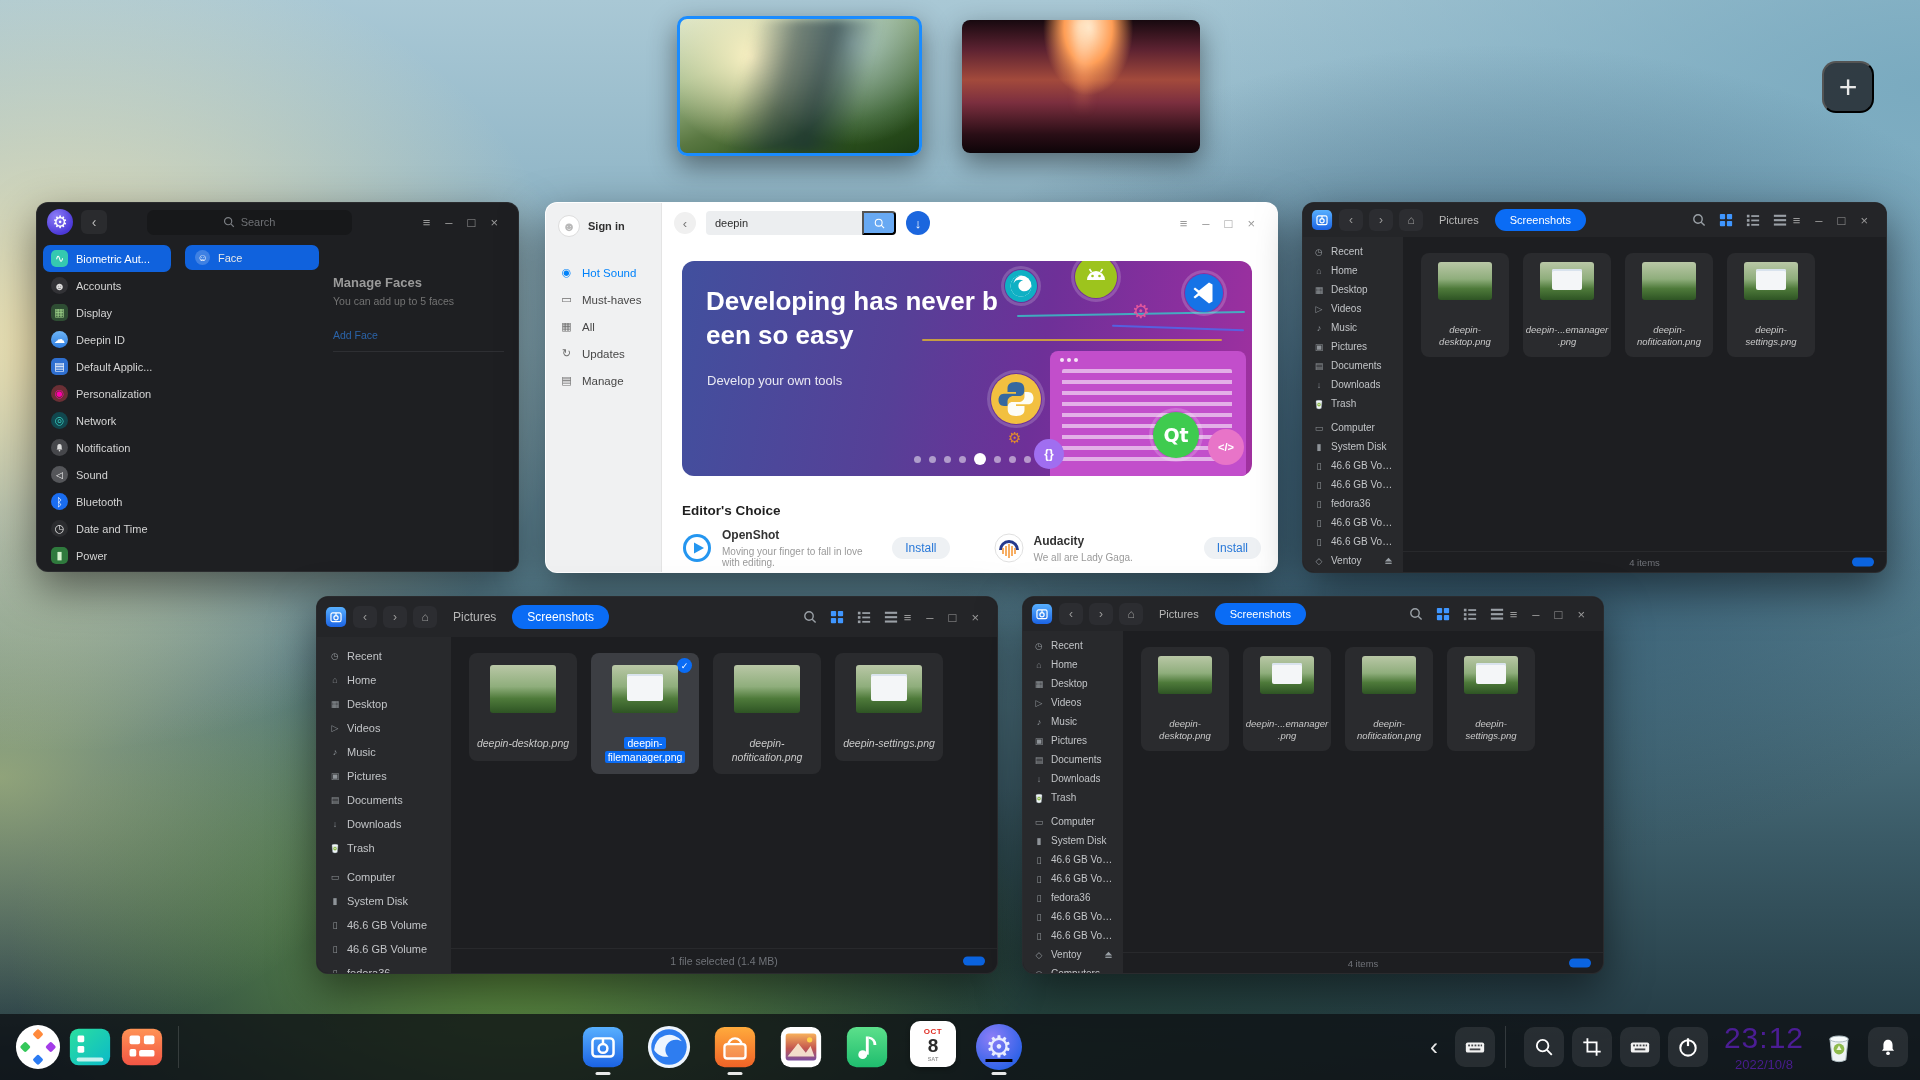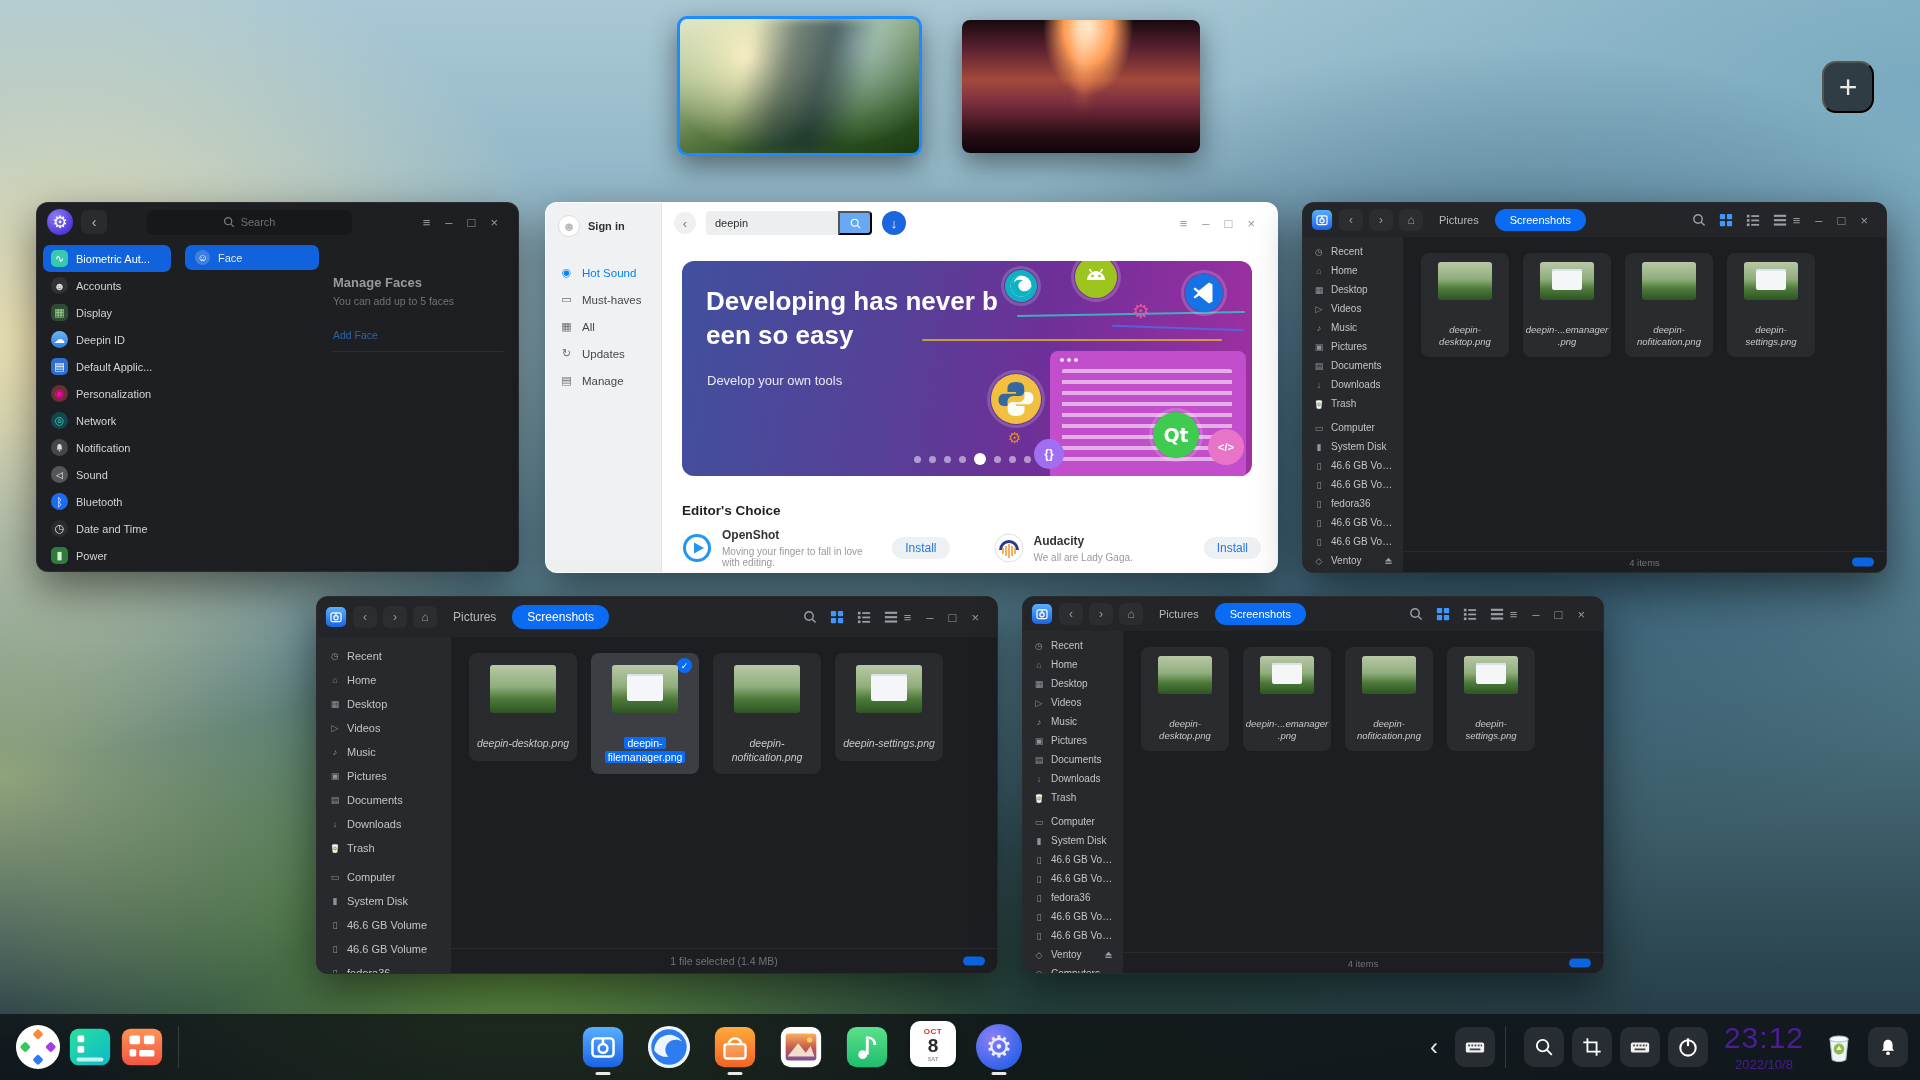--- a/index.html
+++ b/index.html
@@ -92,21 +92,21 @@
       color:#b9b9b9; font-size:13px; display:flex; align-items:center; justify-content:center; }
   .as-signin b { font-size:11px; color:#303030; }
   .as-nav { margin-top:16px; }
   .as-nav-item { display:flex; align-items:center; gap:9px; padding:7px 14px; font-size:11.5px; color:#474747; }
   .as-nav-item .nav-ic { width:13px; font-size:11px; color:#6f6f6f; text-align:center; }
   .as-nav-item.active, .as-nav-item.active .nav-ic { color:#0082fa; }
   .as-top { position:absolute; left:116px; right:0; top:0; height:40px; background:#fff;
       display:flex; align-items:center; gap:10px; padding:0 12px; }
   .as-back { width:22px; height:22px; border-radius:50%; background:#f0f0f0; color:#777; border:0; font-size:13px; }
   .as-search { display:flex; height:24px; }
-  .as-search .val { width:132px; background:#eceef0; border-radius:4px 0 0 4px; font-size:11px; color:#2d2d2d;
+  .as-search .val { width:156px; background:#eceef0; border-radius:4px 0 0 4px; font-size:11px; color:#2d2d2d;
       display:flex; align-items:center; padding-left:9px; }
   .as-search .go { width:34px; background:#68a9f3; border-radius:0 4px 4px 0; display:flex; align-items:center; justify-content:center; }
   .as-search .go svg { width:13px; height:13px; }
   .as-dl { width:24px; height:24px; border-radius:50%; background:#1b66de; color:#fff; font-size:13px; font-weight:bold;
       display:flex; align-items:center; justify-content:center; border:0; }
   .as-banner { position:absolute; left:136px; top:58px; width:570px; height:215px; border-radius:12px; overflow:hidden;
       background:linear-gradient(100deg,#41509e 0%,#564097 38%,#6e3098 62%,#8e2f9f 86%,#a1319f 100%); }
   .as-banner h1 { position:absolute; left:24px; top:24px; color:#fff; font-size:26px; line-height:1.3; font-weight:bold; }
   .as-banner .sub { position:absolute; left:25px; top:112px; color:rgba(255,255,255,.88); font-size:13px; }
   .bn-circle { position:absolute; border-radius:50%; display:flex; align-items:center; justify-content:center;
@@ -182,21 +182,21 @@
   .fm.fm-large .fm-status { height:25px; }
   .status-text { font-size:9.5px; color:#707379; }
   .fm.fm-large .status-text { font-size:10.5px; }
   .size-slider { position:absolute; right:12px; top:50%; transform:translateY(-50%);
       width:22px; height:9px; border-radius:5px; background:#0a6cf5; opacity:.9; }
 
   
   .dock { position:absolute; left:0; right:0; bottom:0; height:66px; background:rgba(14,17,20,.78);
       display:flex; align-items:center; padding:0 12px; }
   .dock-left, .dock-right { display:flex; align-items:center; }
-  .dock-center { flex:1; display:flex; justify-content:center; gap:14px; }
+  .dock-center { flex:1; display:flex; justify-content:center; gap:14px;text-decoration:underline; }
   .dock-item { position:relative; width:52px; height:60px; display:flex; align-items:center; justify-content:center; }
   .dock-ic svg { width:46px; height:46px; }
   .run-ind { position:absolute; bottom:2px; left:50%; transform:translateX(-50%); width:15px; height:3px;
       border-radius:2px; background:rgba(255,255,255,.9); }
   .gi-control-center { width:46px; height:46px; border-radius:50%; color:#e8ecff; font-size:30px; line-height:1;
       display:flex; align-items:center; justify-content:center;
       background:radial-gradient(circle at 35% 30%, #8d7ef7, #2e62e8 75%); }
   .cal-overlay { position:absolute; left:3px; top:4px; width:46px; height:46px; border-radius:10px; background:#fff;
       display:flex; flex-direction:column; align-items:center; justify-content:center;
       box-shadow:0 2px 5px rgba(0,0,0,.3); }

